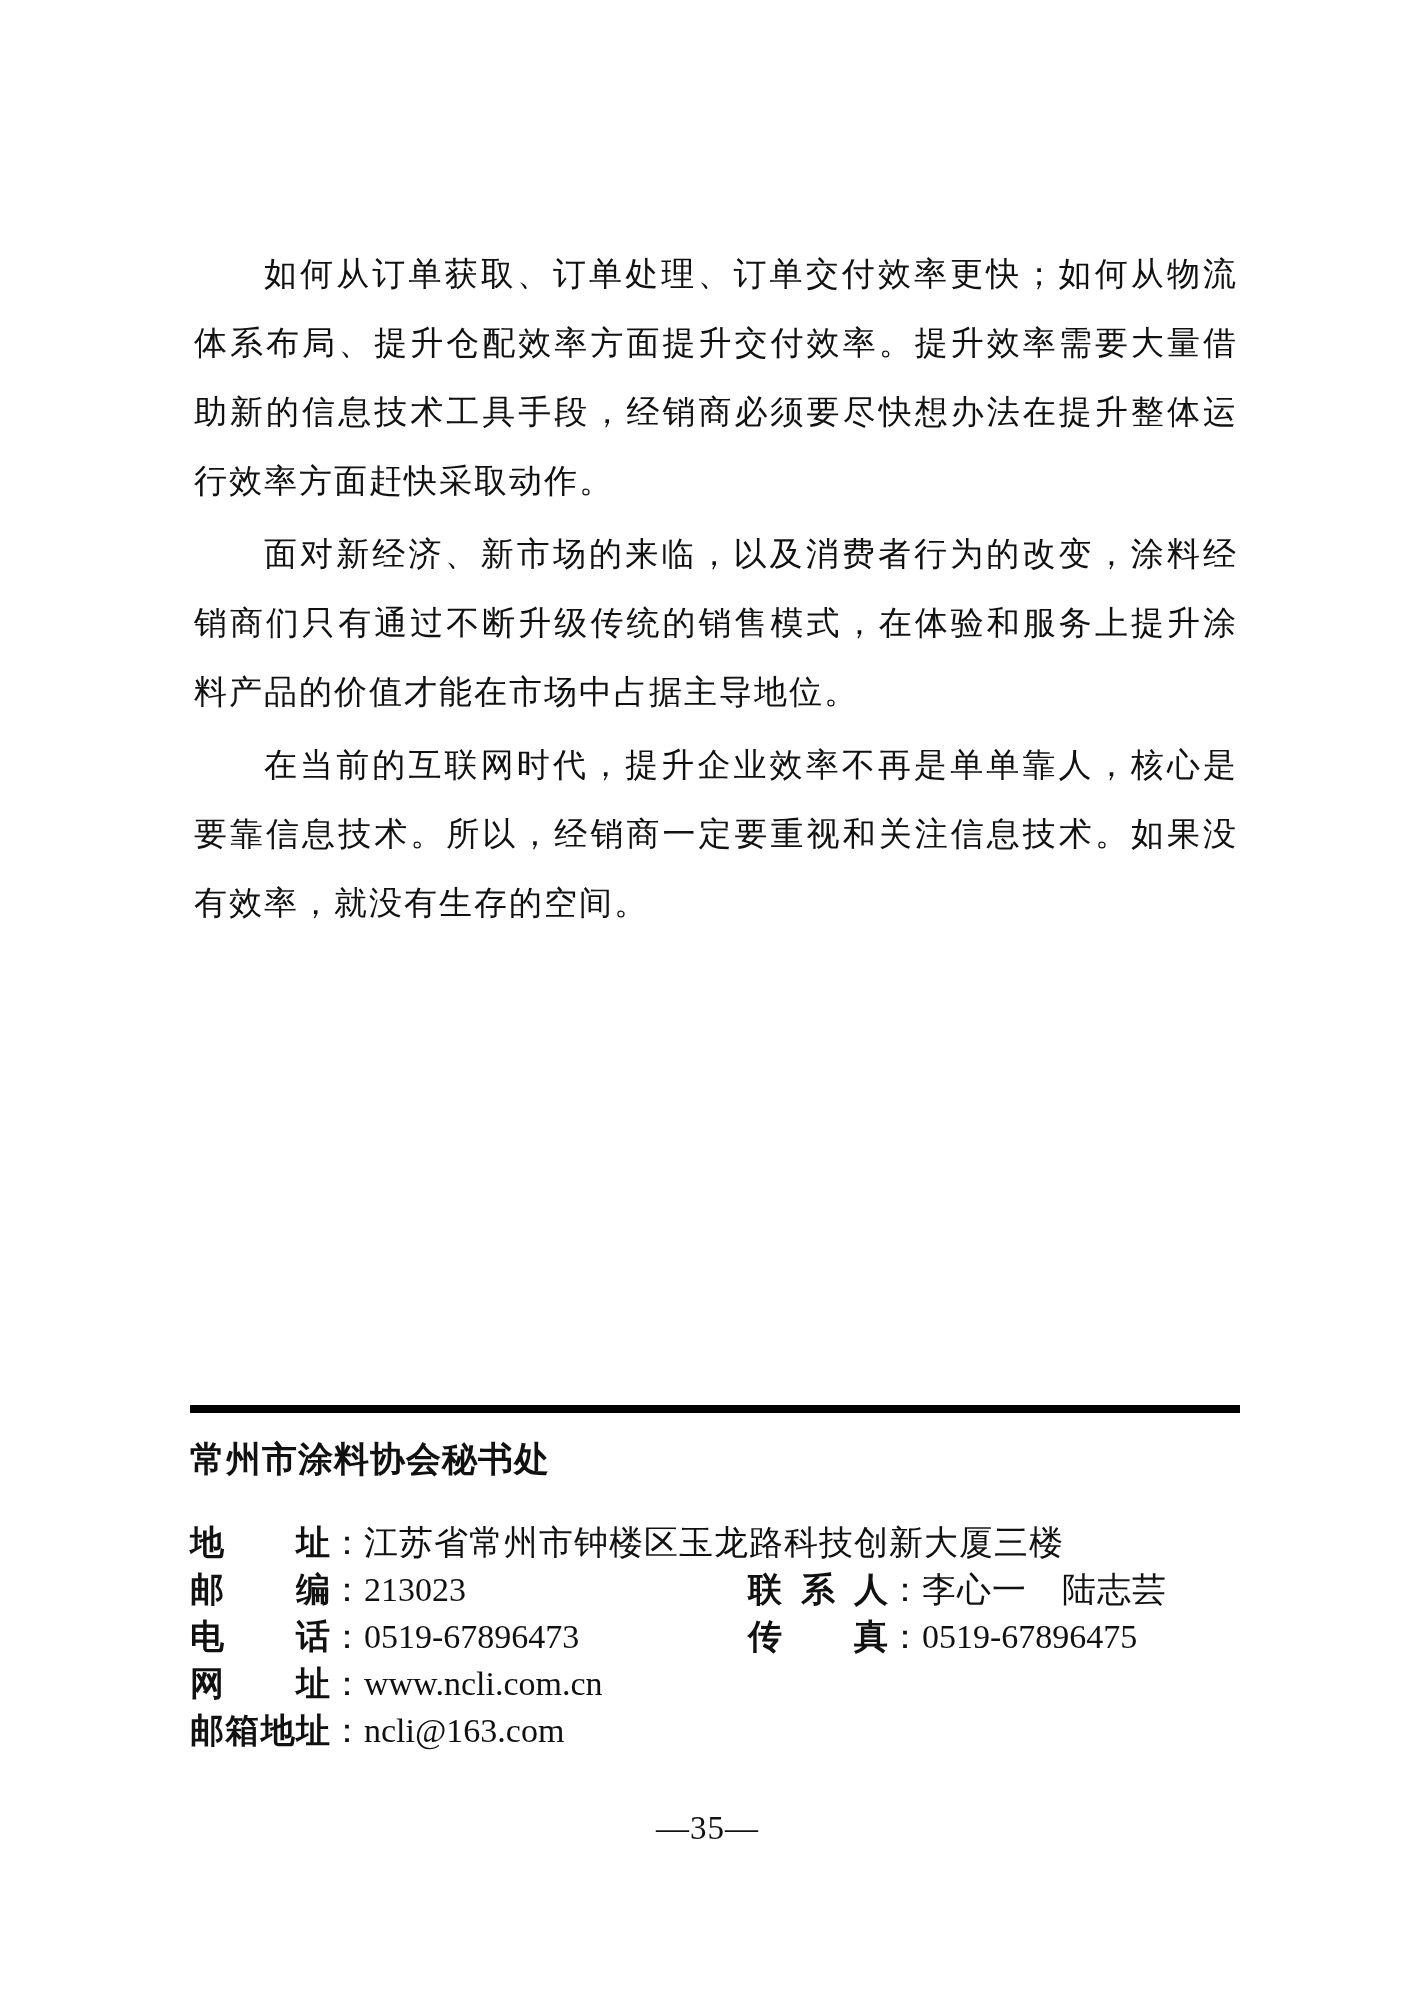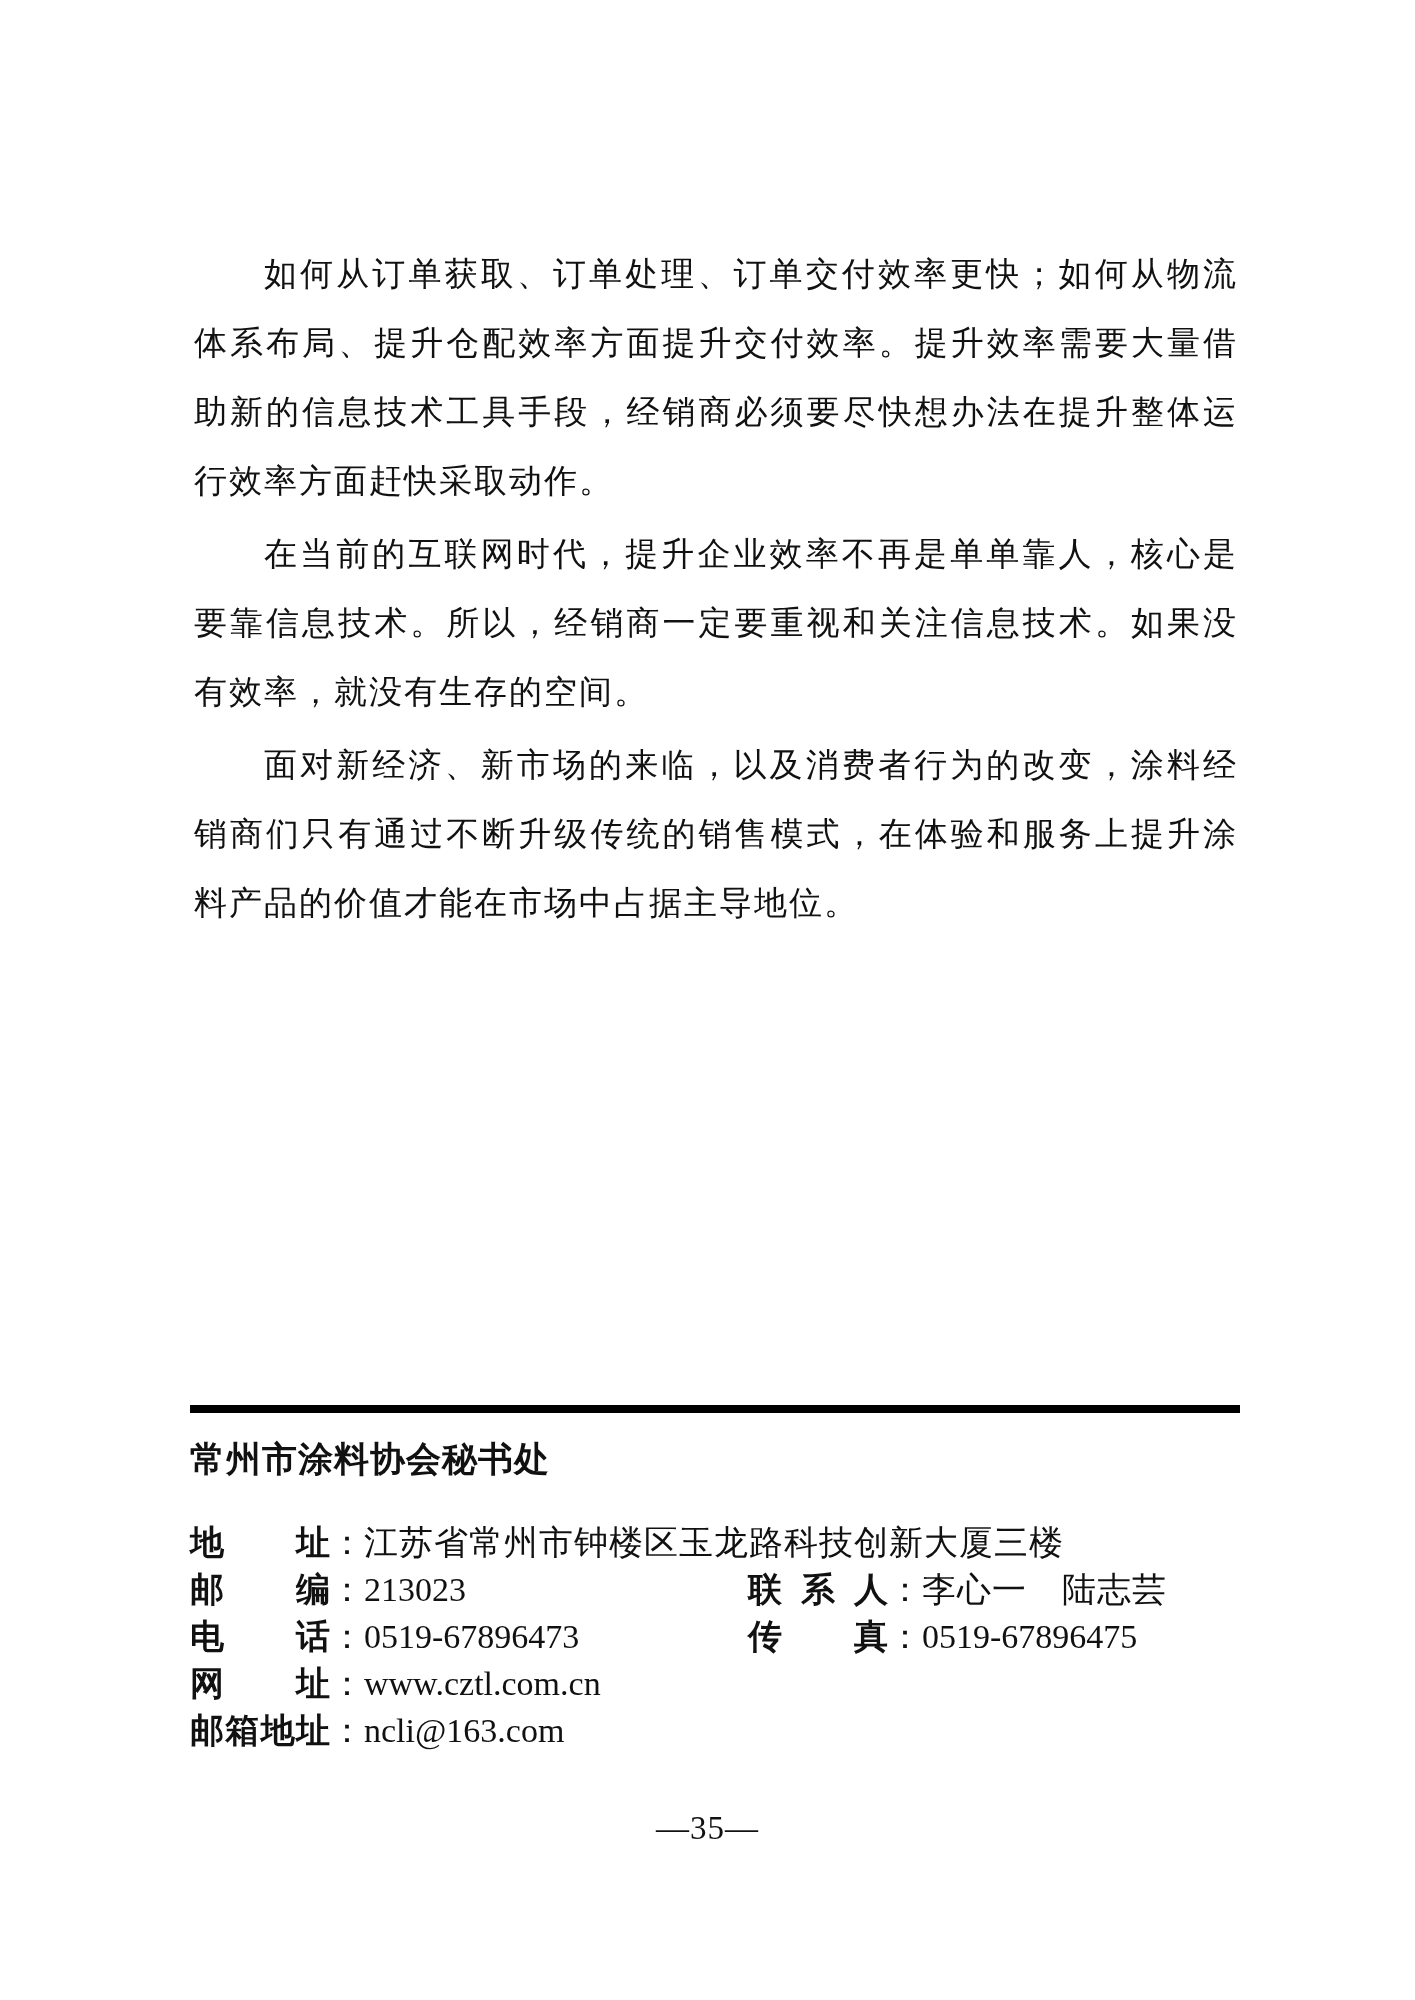--- a/index.html
+++ b/index.html
@@ -80,22 +80,22 @@
     font-size: 33px;
     line-height: 46px;
     letter-spacing: 1px;
   }
 </style>
 </head>
 <body>
 
 <div class="doc-body">
   <p>如何从订单获取、订单处理、订单交付效率更快；如何从物流体系布局、提升仓配效率方面提升交付效率。提升效率需要大量借助新的信息技术工具手段，经销商必须要尽快想办法在提升整体运行效率方面赶快采取动作。</p>
+  <p>面对新经济、新市场的来临，以及消费者行为的改变，涂料经销商们只有通过不断升级传统的销售模式，在体验和服务上提升涂料产品的价值才能在市场中占据主导地位。</p>
   <p>在当前的互联网时代，提升企业效率不再是单单靠人，核心是要靠信息技术。所以，经销商一定要重视和关注信息技术。如果没有效率，就没有生存的空间。</p>
-  <p>面对新经济、新市场的来临，以及消费者行为的改变，涂料经销商们只有通过不断升级传统的销售模式，在体验和服务上提升涂料产品的价值才能在市场中占据主导地位。</p>
 </div>
 
 <div class="footer">
   <div class="footer-rule"></div>
   <div class="org-name">常州市涂料协会秘书处</div>
 
   <div class="contacts">
 
     <div class="contact-row">
       <span class="cgroup">
@@ -116,21 +116,21 @@
       <span class="cgroup left">
         <span class="lbl">电话</span><span class="colon">：</span><span class="val-latin">0519-67896473</span>
       </span>
       <span class="cgroup">
         <span class="lbl">传真</span><span class="colon">：</span><span class="val-latin">0519-67896475</span>
       </span>
     </div>
 
     <div class="contact-row">
       <span class="cgroup">
-        <span class="lbl">网址</span><span class="colon">：</span><span class="val-latin">www.cztl.com.cn</span>
+        <span class="lbl">网址</span><span class="colon">：</span><span class="val-latin">www.ncli.com.cn</span>
       </span>
     </div>
 
     <div class="contact-row">
       <span class="cgroup">
         <span class="lbl">邮箱地址</span><span class="colon">：</span><span class="val-latin">ncli@163.com</span>
       </span>
     </div>
 
   </div>

